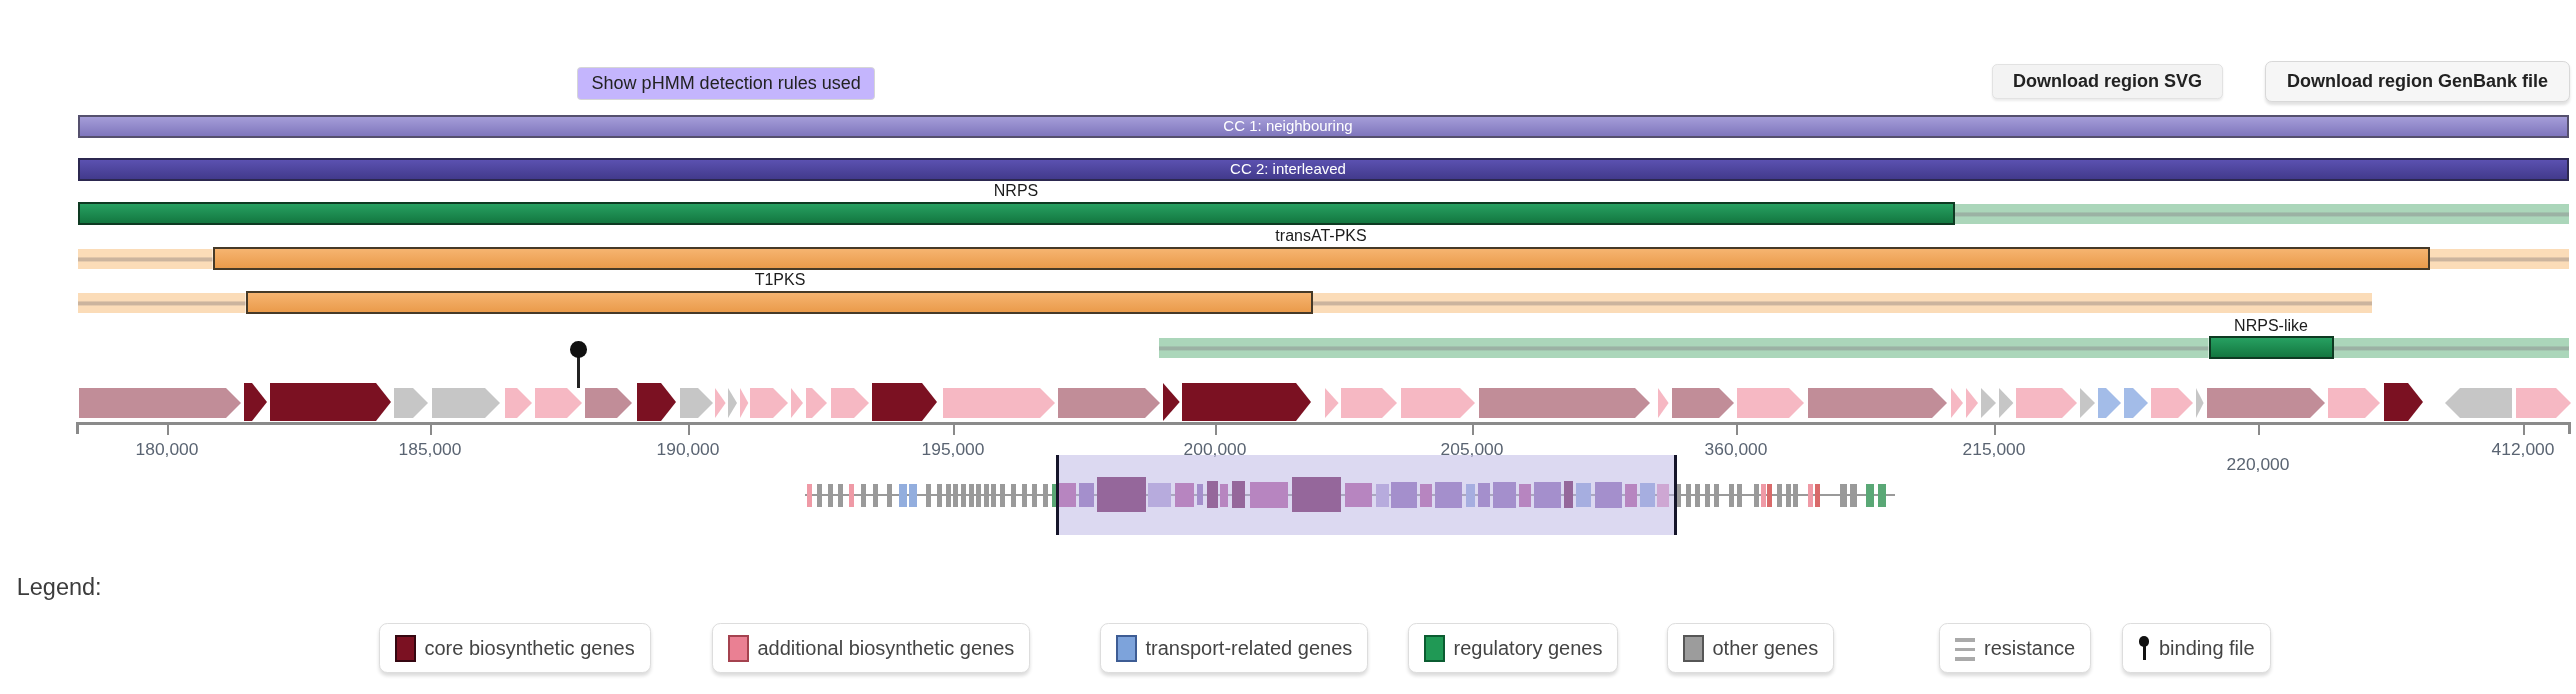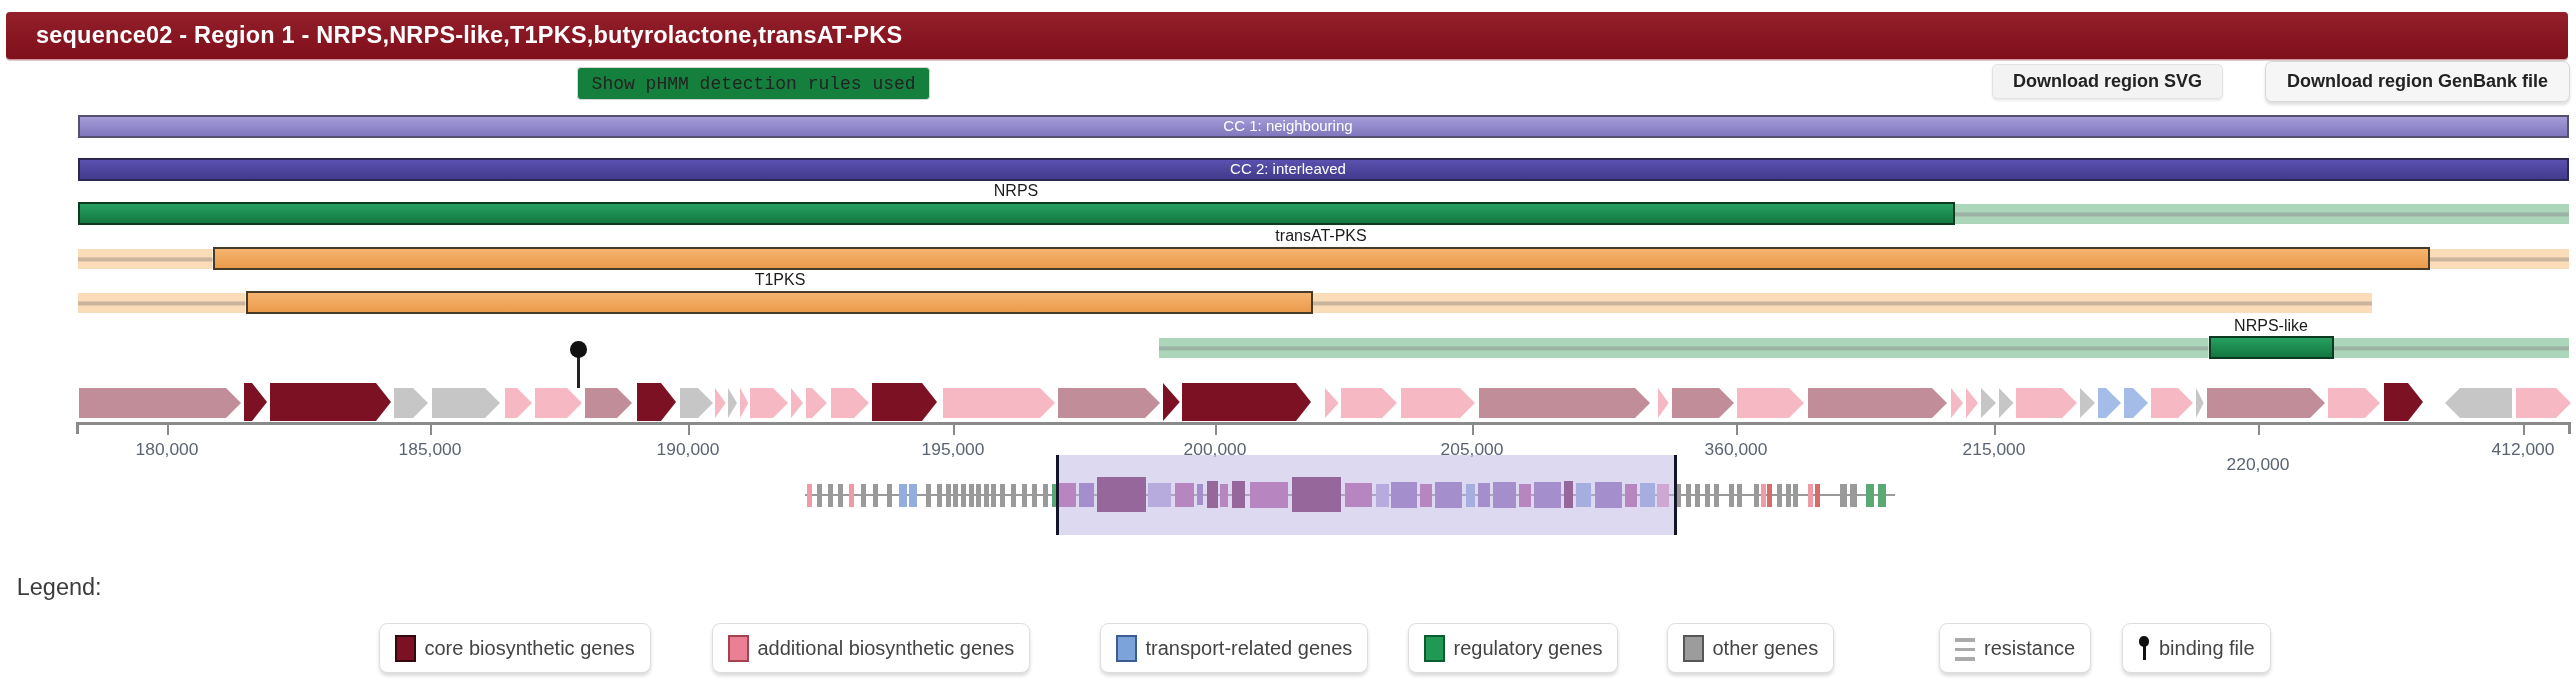--- a/index.html
+++ b/index.html
@@ -10,21 +10,21 @@
   .title-bar{position:absolute;left:6px;top:12px;width:2562px;height:47px;
     background:linear-gradient(#93202b,#7f0f1b);border-radius:3.8px;
     box-shadow:0 1.5px 0 rgba(160,70,80,.55);display:flex;align-items:center;}
   .title-bar .ttl{color:#fff;font-weight:bold;font-size:23.5px;padding-left:30px;letter-spacing:0.2px;}
 
   
   .loc-text{position:absolute;left:7.6px;top:70px;font-size:22px;color:#4d4d4d;}
   .btn{position:absolute;box-sizing:border-box;font-size:18px;color:#222;
        background:#ececec;border:1.5px solid #cfcfcf;border-radius:3.8px;
        display:flex;align-items:center;justify-content:center;cursor:pointer;white-space:nowrap;}
-  .btn-rules{left:577px;top:67px;height:33px;padding:0 13.6px;background:#15803d;border-color:#d6d6d6;font-family:Liberation Mono, monospace;}
+  .btn-rules{left:577px;top:67px;height:33px;padding:0 13.6px;background:#c4b5fd;border-color:#d6d6d6;}
   .btn-svg{left:1992px;top:64px;height:35px;padding:0 20px;background:#f3f3f3;border-color:#e2e2e2;
            border-radius:5.3px;font-weight:bold;box-shadow:0 1.5px 2.3px rgba(0,0,0,.08);}
   .btn-gbk{left:2265px;top:61px;height:41px;padding:0 21px;background:#f6f6f6;border-color:#d8d8d8;
            border-radius:6.8px;font-weight:bold;box-shadow:0 2.3px 3px rgba(0,0,0,.12);}
 
   
   .seg{position:absolute;box-sizing:border-box;height:23px;}
   .seg-solid{border:2.3px solid rgba(40,40,40,.75);box-shadow:0 0 0 0.8px rgba(255,255,255,.6);}
   .seg-faded{height:20px;margin-top:1.5px;}
   .c-cc1{background:linear-gradient(#a59dd8,#7f76bd);border-color:#55506e;}
@@ -69,23 +69,20 @@
   .lg-res i{display:block;width:20px;height:3.8px;background:#aaa;}
   .lg-pin{position:relative;width:12px;height:27px;}
   .lg-pin .ph{position:absolute;left:0.8px;top:1.5px;width:10.6px;height:10.6px;border-radius:50%;background:#111;}
   .lg-pin .ps{position:absolute;left:4.5px;top:9px;width:3px;height:16.7px;background:#111;}
 </style>
 </head>
 <body>
 
 <div class="page">
 
-  <div class="title-bar">
-    <span class="ttl">sequence02 - Region 1 - NRPS,NRPS-like,T1PKS,butyrolactone,transAT-PKS</span>
-  </div>
 
   <div class="btn btn-rules">Show pHMM detection rules used</div>
   <div class="btn btn-svg">Download region SVG</div>
   <div class="btn btn-gbk">Download region GenBank file</div>
 
   <div id="clusters">
       <div class="seg seg-solid c-cc1" style="left: 78px; width: 2491px; top: 115px;"></div>
       <div class="clu-label inside" style="left: 1288px; top: 117px;">CC 1: neighbouring</div>
       <div class="seg seg-solid c-cc2" style="left: 78px; width: 2491px; top: 158px;"></div>
       <div class="clu-label inside" style="left: 1288px; top: 160px;">CC 2: interleaved</div>

